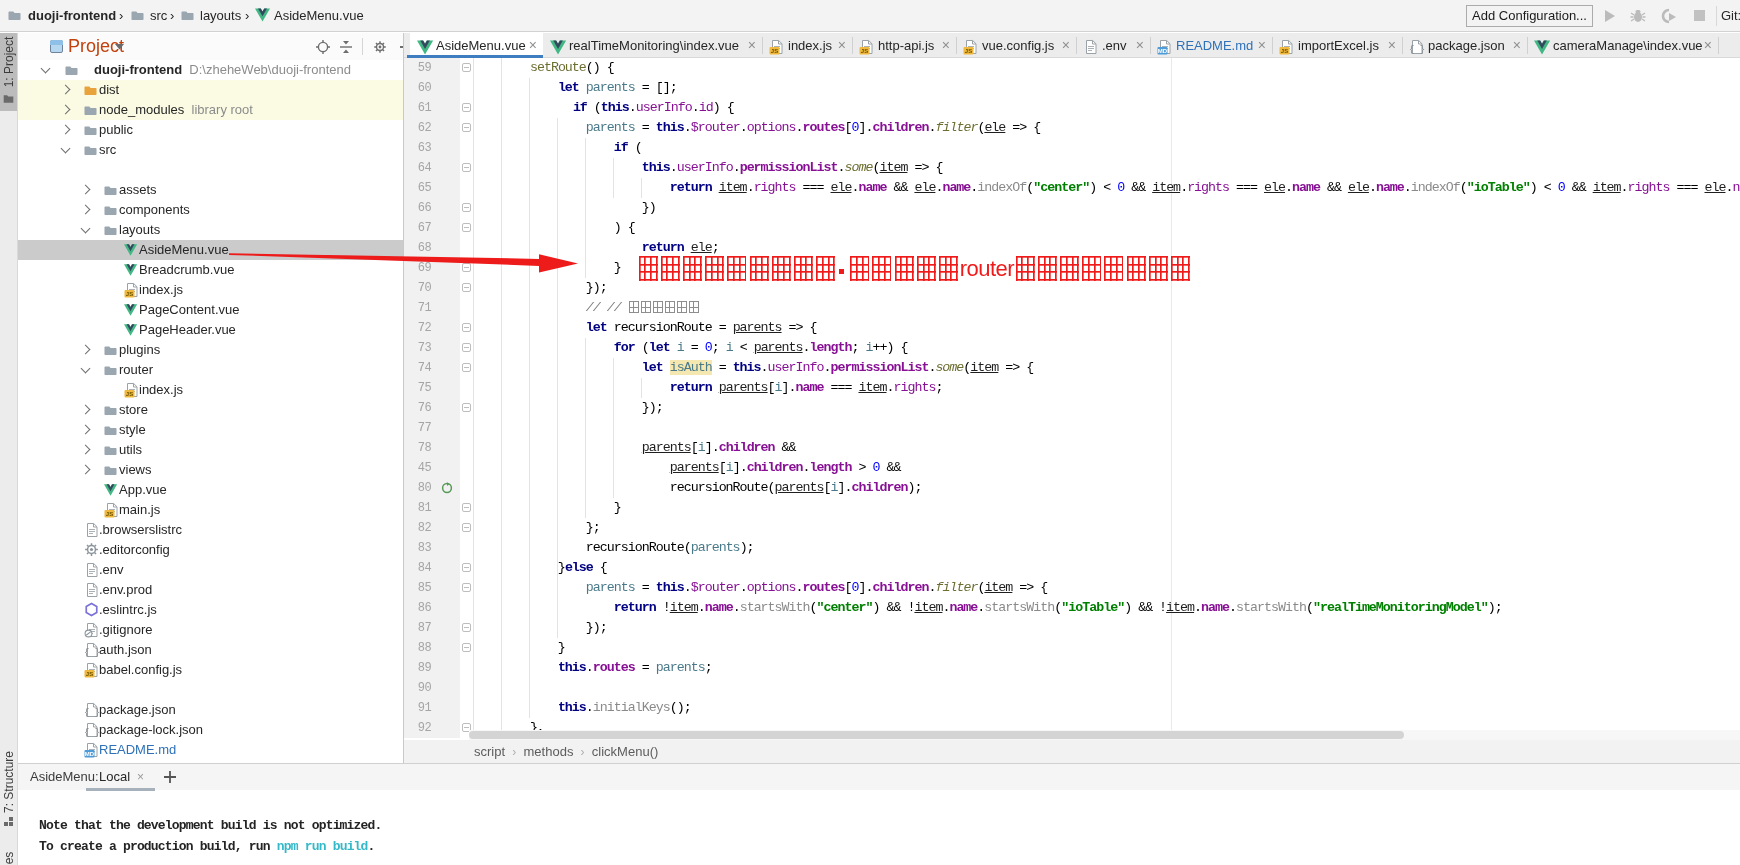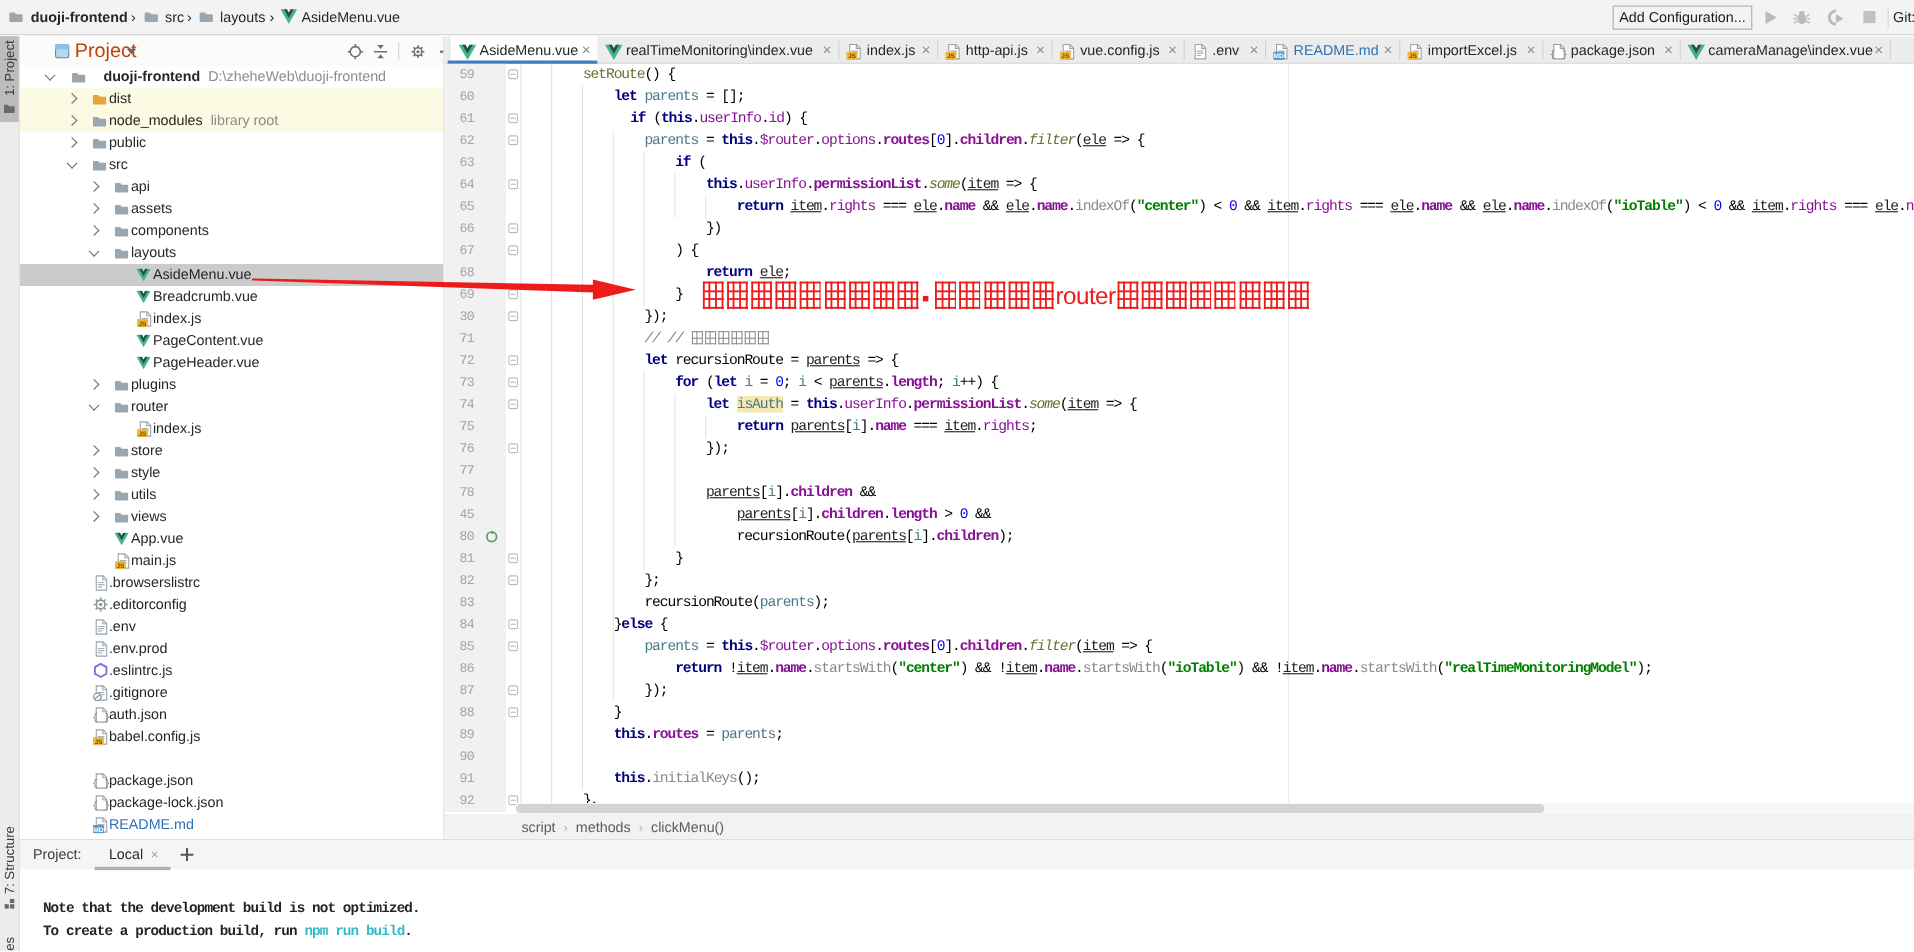--- a/index.html
+++ b/index.html
@@ -188,27 +188,20 @@
         </svg></span>
       <span style="position:absolute;left:81px;">public</span>
     </div>
 <div class="trow" style="top:107px;">
       <span class="chev d" style="left:44px;top:5px"></span>
       <span class="ticon" style="left:66px"><svg width="13" height="13" viewBox="0 0 16 16" style="margin-top:1.5px">
           <path fill="#9aa7b0" d="M1.5 3h5l1.6 2h6.4a.9.9 0 0 1 .9.9v6.6a.9.9 0 0 1-.9.9H1.5a.9.9 0 0 1-.9-.9V3.9a.9.9 0 0 1 .9-.9z"></path>
         </svg></span>
       <span style="position:absolute;left:81px;">src</span>
     </div>
-<div class="trow" style="top:127px;">
-      <span class="chev r" style="left:64px;top:6px"></span>
-      <span class="ticon" style="left:86px"><svg width="13" height="13" viewBox="0 0 16 16" style="margin-top:1.5px">
-          <path fill="#9aa7b0" d="M1.5 3h5l1.6 2h6.4a.9.9 0 0 1 .9.9v6.6a.9.9 0 0 1-.9.9H1.5a.9.9 0 0 1-.9-.9V3.9a.9.9 0 0 1 .9-.9z"></path>
-        </svg></span>
-      <span style="position:absolute;left:101px;">api</span>
-    </div>
 <div class="trow" style="top:147px;">
       <span class="chev r" style="left:64px;top:6px"></span>
       <span class="ticon" style="left:86px"><svg width="13" height="13" viewBox="0 0 16 16" style="margin-top:1.5px">
           <path fill="#9aa7b0" d="M1.5 3h5l1.6 2h6.4a.9.9 0 0 1 .9.9v6.6a.9.9 0 0 1-.9.9H1.5a.9.9 0 0 1-.9-.9V3.9a.9.9 0 0 1 .9-.9z"></path>
         </svg></span>
       <span style="position:absolute;left:101px;">assets</span>
     </div>
 <div class="trow" style="top:167px;">
       <span class="chev r" style="left:64px;top:6px"></span>
       <span class="ticon" style="left:86px"><svg width="13" height="13" viewBox="0 0 16 16" style="margin-top:1.5px">
@@ -559,21 +552,21 @@
 <div class="lno" style="top:125px">64</div>
 <div class="fold" style="top:130px"></div>
 <div class="lno" style="top:145px">65</div>
 <div class="lno" style="top:165px">66</div>
 <div class="fold" style="top:170px"></div>
 <div class="lno" style="top:185px">67</div>
 <div class="fold" style="top:190px"></div>
 <div class="lno" style="top:205px">68</div>
 <div class="lno" style="top:225px">69</div>
 <div class="fold" style="top:230px"></div>
-<div class="lno" style="top:245px">30</div>
+<div class="lno" style="top:245px">70</div>
 <div class="fold" style="top:250px"></div>
 <div class="lno" style="top:265px">71</div>
 <div class="lno" style="top:285px">72</div>
 <div class="fold" style="top:290px"></div>
 <div class="lno" style="top:305px">73</div>
 <div class="fold" style="top:310px"></div>
 <div class="lno" style="top:325px">74</div>
 <div class="fold" style="top:330px"></div>
 <div class="lno" style="top:345px">75</div>
 <div class="lno" style="top:365px">76</div>
@@ -641,21 +634,21 @@
   <div id="hscroll">
       <div id="hthumb"></div>
     </div>
   <div id="ebc">
       <span style="position:absolute;left:70px">script&nbsp;&nbsp;<span class="sep-ch">›</span>&nbsp;&nbsp;methods&nbsp;&nbsp;<span class="sep-ch">›</span>&nbsp;&nbsp;clickMenu()</span>
     </div>
 </div>
 
 <div id="term" class="abs">
   <div id="thead">
-    <span class="abs" style="left:12px;font-size:13px;line-height:26px;color:#3c3c3c">Project:</span>
+    <span class="abs" style="left:12px;font-size:13px;line-height:26px;color:#3c3c3c">AsideMenu:</span>
     <span class="abs" style="left:81px;font-size:13px;line-height:26px;color:#262626">Local</span>
     <span class="abs" style="left:119px;font-size:12px;line-height:26px;color:#9a9a9a">×</span>
     <div class="abs" style="left:68px;top:24px;width:69px;height:3px;background:#a7b1bc"></div>
     <svg class="abs" style="left:146px;top:7px" width="12" height="12">
         <path d="M6 0v12M0 6h12" stroke="#555" stroke-width="1.8"></path>
       </svg>
   </div>
   <div class="tmono" style="left:21px;top:51px">Note that the development build is not optimized.
 To create a production build, run <span style="color:#35b9c8">npm run build</span>.</div>
 </div>

